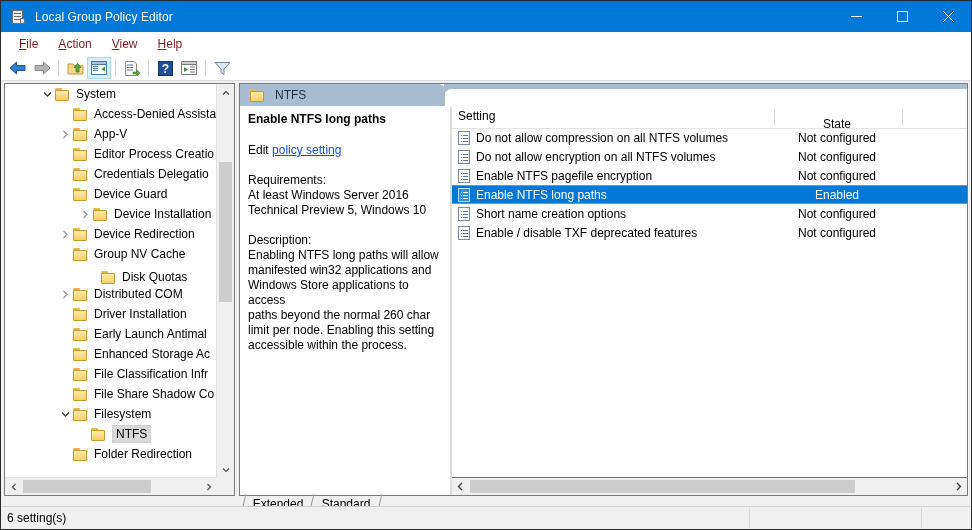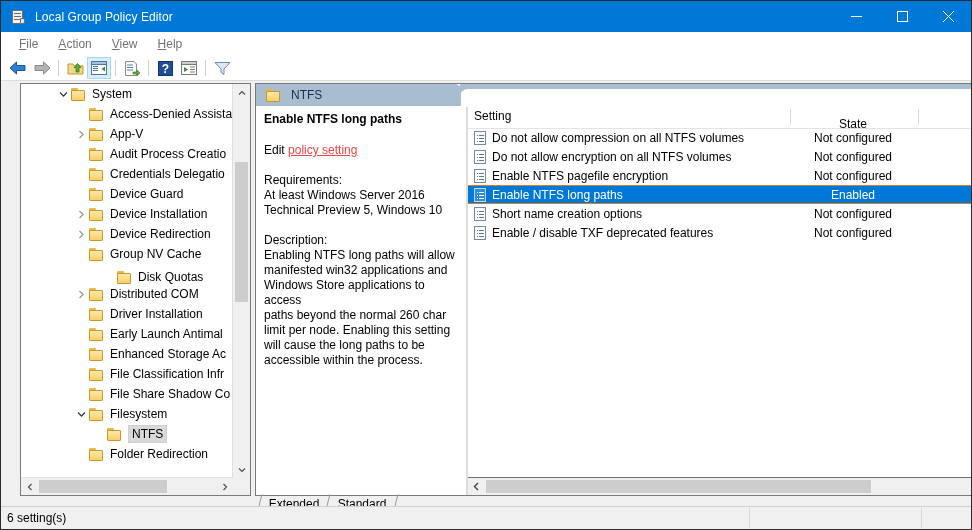--- a/index.html
+++ b/index.html
@@ -99,21 +99,21 @@
     height: 24px;
     background: #ffffff;
     display: flex;
     align-items: center;
     padding-left: 8px;
     box-sizing: border-box;
   }
   .menu-item {
     padding: 2px 10px;
     font-size: 12px;
-    color: #737373;
+    color: #7f1d1d;
     white-space: nowrap;
   }
   .menu-item u { text-decoration: underline; }
 
   
   .toolbar {
     position: absolute;
     left: 0; top: 55px;
     width: 970px;
     height: 25px;
@@ -143,21 +143,20 @@
     margin: 0 4px;
   }
 
   
   .main {
     position: absolute;
     left: 0; top: 80px;
     width: 778px;
     height: 429px;
     background: #f0f0f0;
-    margin-left: 16px;
   }
 
   
   .tree-pane {
     position: absolute;
     left: 3px; top: 2px;
     width: 231px;
     height: 413px;
     background: #ffffff;
     border: 1px solid #7a7a7a;
@@ -344,21 +343,21 @@
     margin-bottom: 16px;
     line-height: 15px;
   }
   .desc-line {
     font-size: 12px;
     line-height: 15px;
     color: #000000;
   }
   .desc-gap { height: 15px; }
   .link {
-    color: #ef4444;
+    color: #1d4ed8;
     text-decoration: underline;
   }
 
   .splitter {
     position: absolute;
     left: 210px; top: 22px;
     width: 2px;
     height: 389px;
     background: #dcdcdc;
   }
@@ -683,39 +682,39 @@
               <span class="body"></span>
             </span>
             <span class="tree-label">App-V</span>
           </div>
           <div class="tree-row" style="padding-left: 52px;">
             <span class="expander"></span>
             <span class="folder">
               <span class="tab"></span>
               <span class="body"></span>
             </span>
-            <span class="tree-label">Audit Process Creatio</span>
+            <span class="tree-label">Editor Process Creatio</span>
           </div>
           <div class="tree-row" style="padding-left: 52px;">
             <span class="expander"></span>
             <span class="folder">
               <span class="tab"></span>
               <span class="body"></span>
             </span>
             <span class="tree-label">Credentials Delegatio</span>
           </div>
           <div class="tree-row" style="padding-left: 52px;">
             <span class="expander"></span>
             <span class="folder">
               <span class="tab"></span>
               <span class="body"></span>
             </span>
             <span class="tree-label">Device Guard</span>
           </div>
-          <div class="tree-row" style="padding-left: 52px;">
+          <div class="tree-row" style="padding-left: 72px;">
             <span class="expander">
               <svg width="7" height="9" viewBox="0 0 7 9">
                 <path d="M1.5 1 L5 4.5 L1.5 8" fill="none" stroke="#9a9a9a" stroke-width="1.3"></path>
               </svg>
             </span>
             <span class="folder">
               <span class="tab"></span>
               <span class="body"></span>
             </span>
             <span class="tree-label">Device Installation</span>
@@ -881,21 +880,20 @@
         <div class="desc-line">Requirements:</div>
         <div class="desc-line">At least Windows Server 2016</div>
         <div class="desc-line">Technical Preview 5, Windows 10</div>
         <div class="desc-gap"></div>
         <div class="desc-line">Description:</div>
         <div class="desc-line">Enabling NTFS long paths will allow</div>
         <div class="desc-line">manifested win32 applications and</div>
         <div class="desc-line">Windows Store applications to access</div>
         <div class="desc-line">paths beyond the normal 260 char</div>
         <div class="desc-line">limit per node.  Enabling this setting</div>
-        <div class="desc-line">will cause the long paths to be</div>
         <div class="desc-line">accessible within the process.</div>
       </div>
 
       <div class="splitter"></div>
 
       <div class="list-pane">
         <div class="list-header">
           <div class="col-setting">Setting</div>
           <div class="col-div" style="left:322px;"></div>
           <div class="col-state">State</div>

